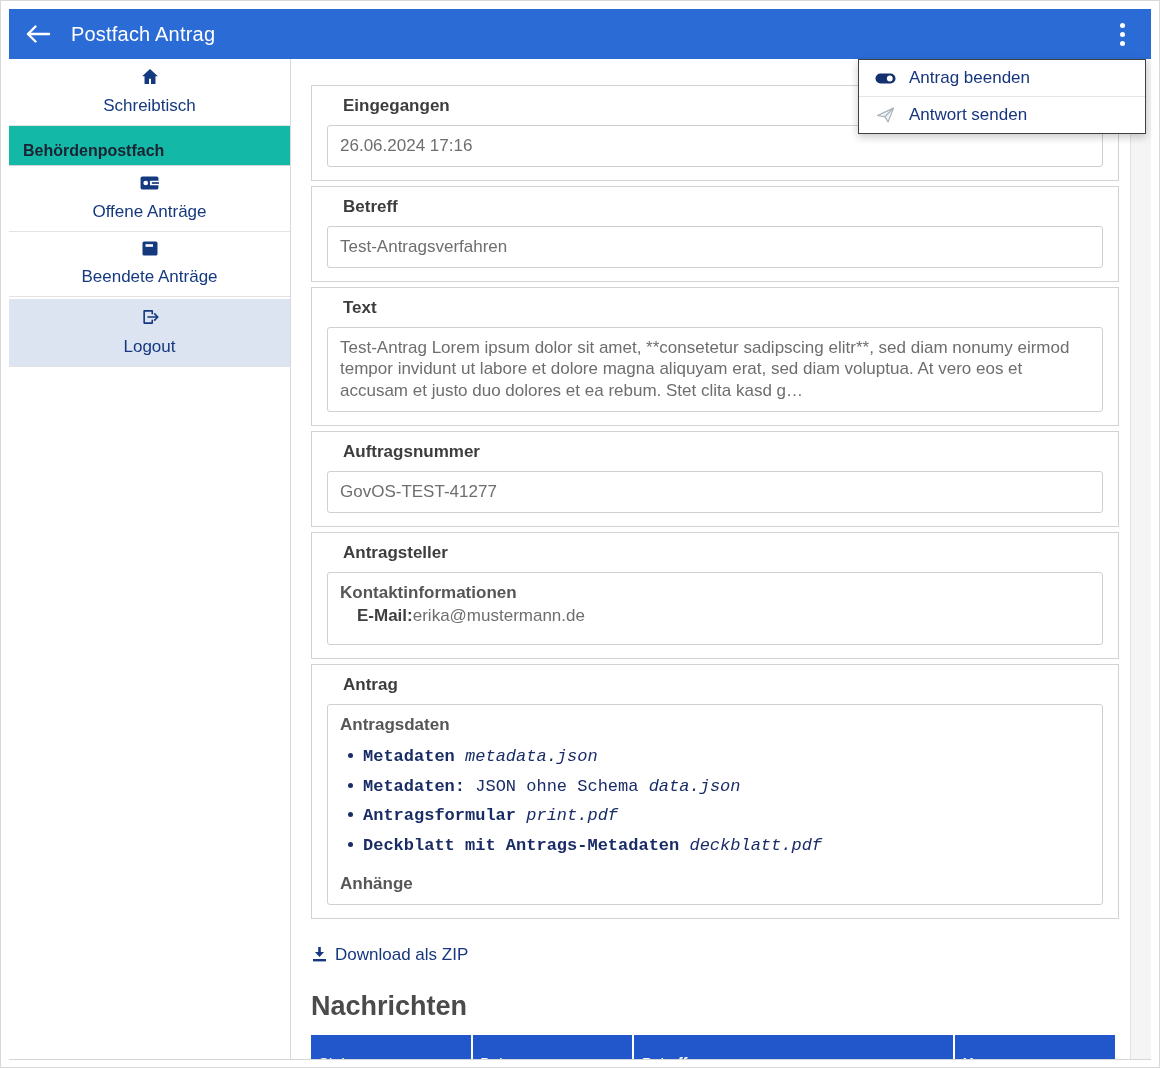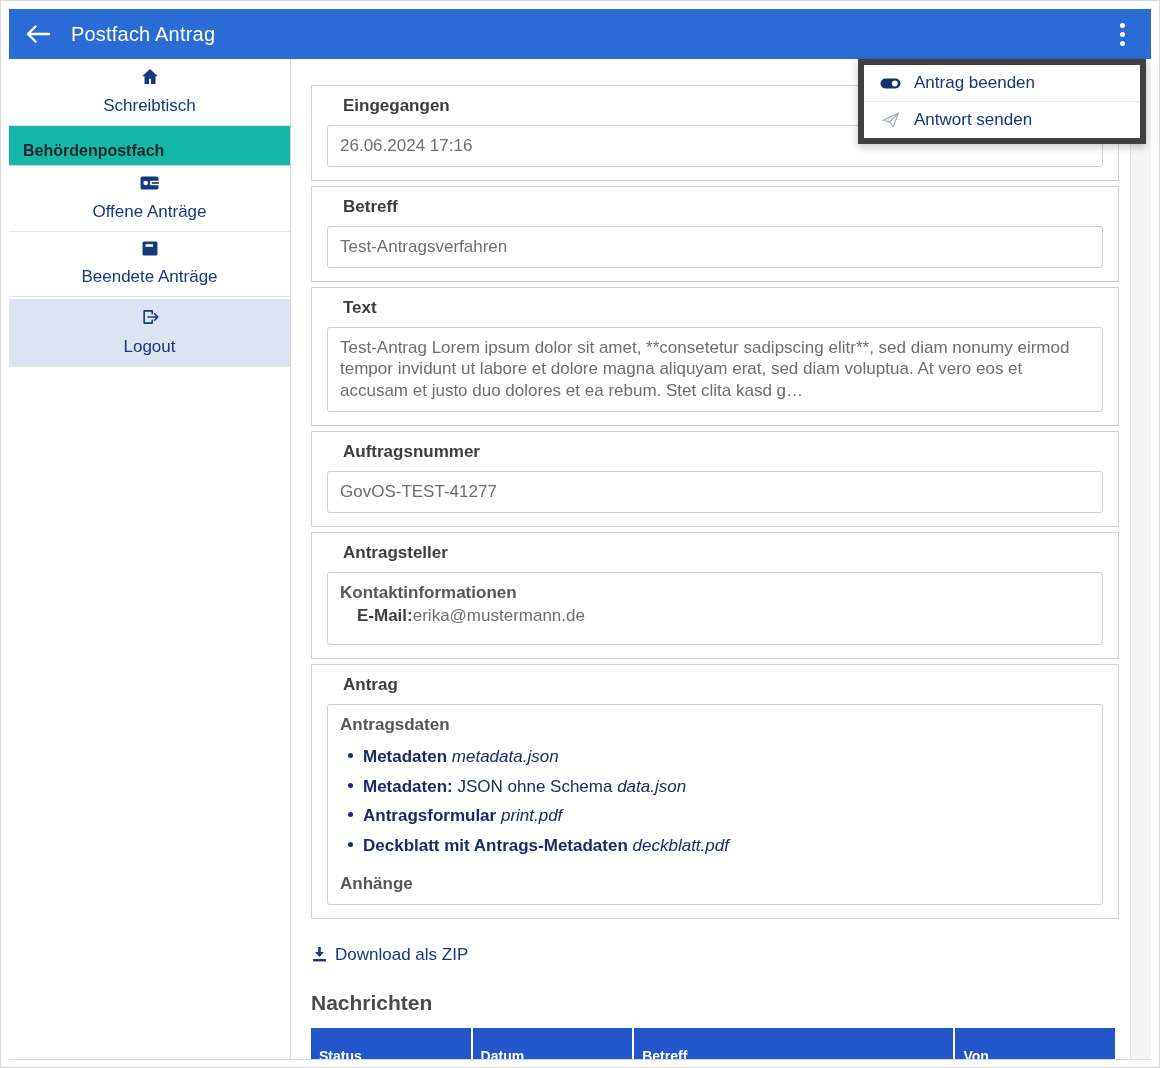--- a/index.html
+++ b/index.html
@@ -49,52 +49,52 @@
   .panel-label { font-weight: bold; color: #3d3d3d; font-size: 17px; margin: 3px 16px 9px; }
   .field-box {
     border: 1px solid #cfcfcf; border-radius: 3px; background: #fff;
     padding: 9px 12px; color: #6e6e6e; font-size: 17px; line-height: 1.28;
   }
   .info-heading { font-weight: bold; color: #565656; font-size: 17px; }
   .email-line { margin: 2px 0 8px 17px; font-size: 17px; }
   .email-label { font-weight: bold; color: #3f3f3f; }
   .email-value { color: #6e6e6e; }
 
-  .antrag-list { list-style: none; margin: 10px 0 0 6px; }
+  .antrag-list { list-style: none; margin: 10px 0 0 6px; font-family: Liberation Mono, monospace; }
   .antrag-list li { position: relative; padding-left: 17px; margin-bottom: 8px; font-size: 17px; color: #1a2c66; }
   .antrag-list li::before { content: ""; position: absolute; left: 2px; top: 7px; width: 5px; height: 5px; border-radius: 50%; background: #1a2c66; }
   .li-bold { font-weight: bold; }
   .li-italic { font-style: italic; }
   .anhaenge-heading { margin-top: 16px; }
 
   .download-link {
     display: inline-flex; align-items: center; gap: 9px;
     color: #17377f; font-size: 17px; margin: 21px 0 0 2px;
     cursor: pointer; text-decoration: none;
   }
 
-  .messages-title { font-size: 21px; font-weight: bold; color: #4b4b4b; margin: 25px 0 13px; }
+  .messages-title { font-size: 27px; font-weight: bold; color: #4b4b4b; margin: 25px 0 13px; }
 
   
   table.msg-table { width: 100%; border-collapse: separate; border-spacing: 2px 0; margin-left: -2px; }
   .msg-table th {
     background: #2257cb; color: #fff; text-align: left;
     font-size: 14px; font-weight: bold; padding: 20px 8px; height: 24px;
   }
   .msg-table td {
     font-size: 15px; color: #7b7b7b; padding: 6px 8px;
     border-bottom: 1px solid #dcdcdc; vertical-align: middle;
   }
   .msg-subject { font-weight: bold; color: #17306d; font-size: 15px; padding: 7px 0 15px; }
   .status-cell { white-space: nowrap; }
 
   
   .dropdown-menu {
     position: absolute; top: 50px; right: 5px; width: 288px;
-    background: #fff; border: 6px solid #404040;
+    background: #fff; border: 1px solid #404040;
     box-shadow: 0 3px 8px rgba(0,0,0,0.22); z-index: 20;
   }
   .menu-item {
     display: flex; align-items: center; gap: 13px;
     padding: 8px 16px; font-size: 17px; color: #17357e;
     border-bottom: 1px solid #e6e6e6; cursor: pointer; background: #fff;
   }
   .menu-item:last-child { border-bottom: none; }
   .menu-icon { display: flex; width: 21px; justify-content: center; flex: none; }
 </style>

